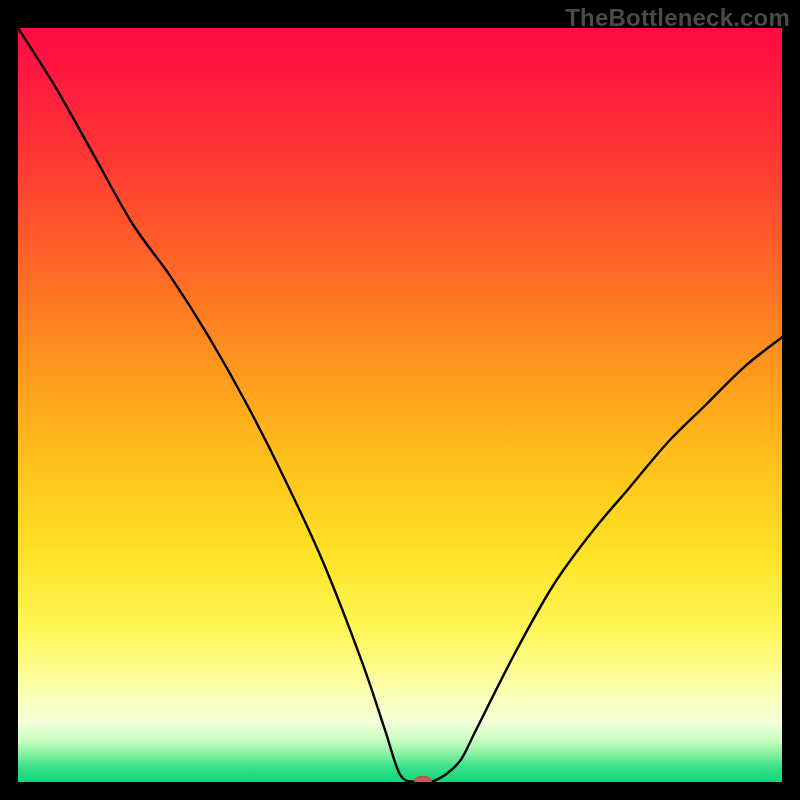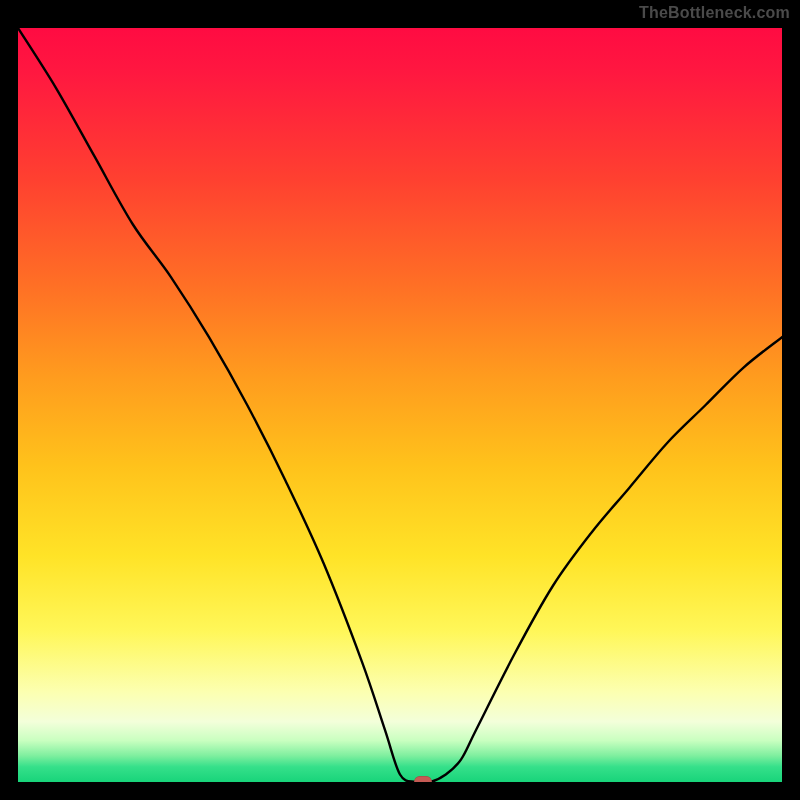--- a/index.html
+++ b/index.html
@@ -15,21 +15,21 @@
     position: relative;
     width: 800px;
     height: 800px;
     background: #000;
   }
   .watermark {
     position: absolute;
     top: 4px;
     right: 10px;
     color: #4a4a4a;
-    font-size: 16px;
+    font-size: 24px;
     font-weight: 600;
     letter-spacing: 0.2px;
     z-index: 10;
   }
   .plot {
     position: absolute;
     left: 18px;
     top: 28px;
     width: 764px;
     height: 754px;

